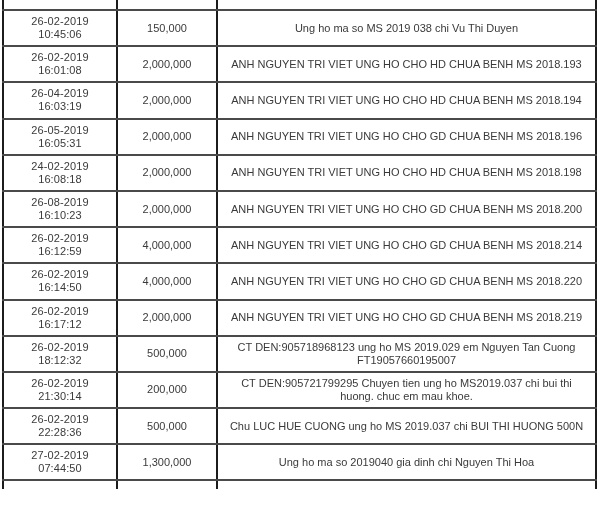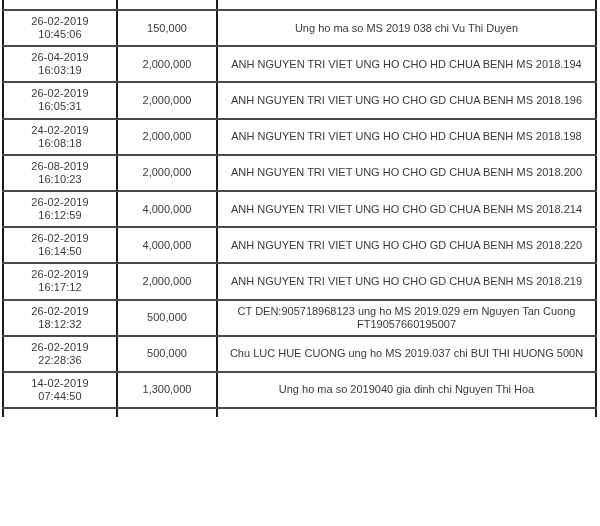--- a/index.html
+++ b/index.html
@@ -70,26 +70,31 @@
         <td class="col-amount"></td>
         <td class="col-desc"></td>
       </tr>
 
       <tr class="row">
         <td class="col-datetime">26-02-2019 10:45:06</td>
         <td class="col-amount">150,000</td>
         <td class="col-desc">Ung ho ma so MS 2019 038 chi Vu Thi Duyen</td>
       </tr>
       <tr class="row">
+        <td class="col-datetime">26-02-2019 16:01:08</td>
+        <td class="col-amount">2,000,000</td>
+        <td class="col-desc">ANH NGUYEN TRI VIET UNG HO CHO HD CHUA BENH MS 2018.193</td>
+      </tr>
+      <tr class="row">
         <td class="col-datetime">26-04-2019 16:03:19</td>
         <td class="col-amount">2,000,000</td>
         <td class="col-desc">ANH NGUYEN TRI VIET UNG HO CHO HD CHUA BENH MS 2018.194</td>
       </tr>
       <tr class="row">
-        <td class="col-datetime">26-02-2019 16:05:31</td>
+        <td class="col-datetime">26-05-2019 16:05:31</td>
         <td class="col-amount">2,000,000</td>
         <td class="col-desc">ANH NGUYEN TRI VIET UNG HO CHO GD CHUA BENH MS 2018.196</td>
       </tr>
       <tr class="row">
         <td class="col-datetime">24-02-2019 16:08:18</td>
         <td class="col-amount">2,000,000</td>
         <td class="col-desc">ANH NGUYEN TRI VIET UNG HO CHO HD CHUA BENH MS 2018.198</td>
       </tr>
       <tr class="row">
         <td class="col-datetime">26-08-2019 16:10:23</td>
@@ -110,26 +115,31 @@
         <td class="col-datetime">26-02-2019 16:17:12</td>
         <td class="col-amount">2,000,000</td>
         <td class="col-desc">ANH NGUYEN TRI VIET UNG HO CHO GD CHUA BENH MS 2018.219</td>
       </tr>
       <tr class="row">
         <td class="col-datetime">26-02-2019 18:12:32</td>
         <td class="col-amount">500,000</td>
         <td class="col-desc">CT DEN:905718968123 ung ho MS 2019.029 em Nguyen Tan Cuong FT19057660195007</td>
       </tr>
       <tr class="row">
+        <td class="col-datetime">26-02-2019 21:30:14</td>
+        <td class="col-amount">200,000</td>
+        <td class="col-desc">CT DEN:905721799295 Chuyen tien ung ho MS2019.037 chi bui thi huong. chuc em mau khoe.</td>
+      </tr>
+      <tr class="row">
         <td class="col-datetime">26-02-2019 22:28:36</td>
         <td class="col-amount">500,000</td>
         <td class="col-desc">Chu LUC HUE CUONG ung ho MS 2019.037 chi BUI THI HUONG 500N</td>
       </tr>
       <tr class="row">
-        <td class="col-datetime">14-02-2019 07:44:50</td>
+        <td class="col-datetime">27-02-2019 07:44:50</td>
         <td class="col-amount">1,300,000</td>
         <td class="col-desc">Ung ho ma so 2019040 gia dinh chi Nguyen Thi Hoa</td>
       </tr>
 
       <tr class="cut-bottom">
         <td class="col-datetime"></td>
         <td class="col-amount"></td>
         <td class="col-desc"></td>
       </tr>
     </tbody>

